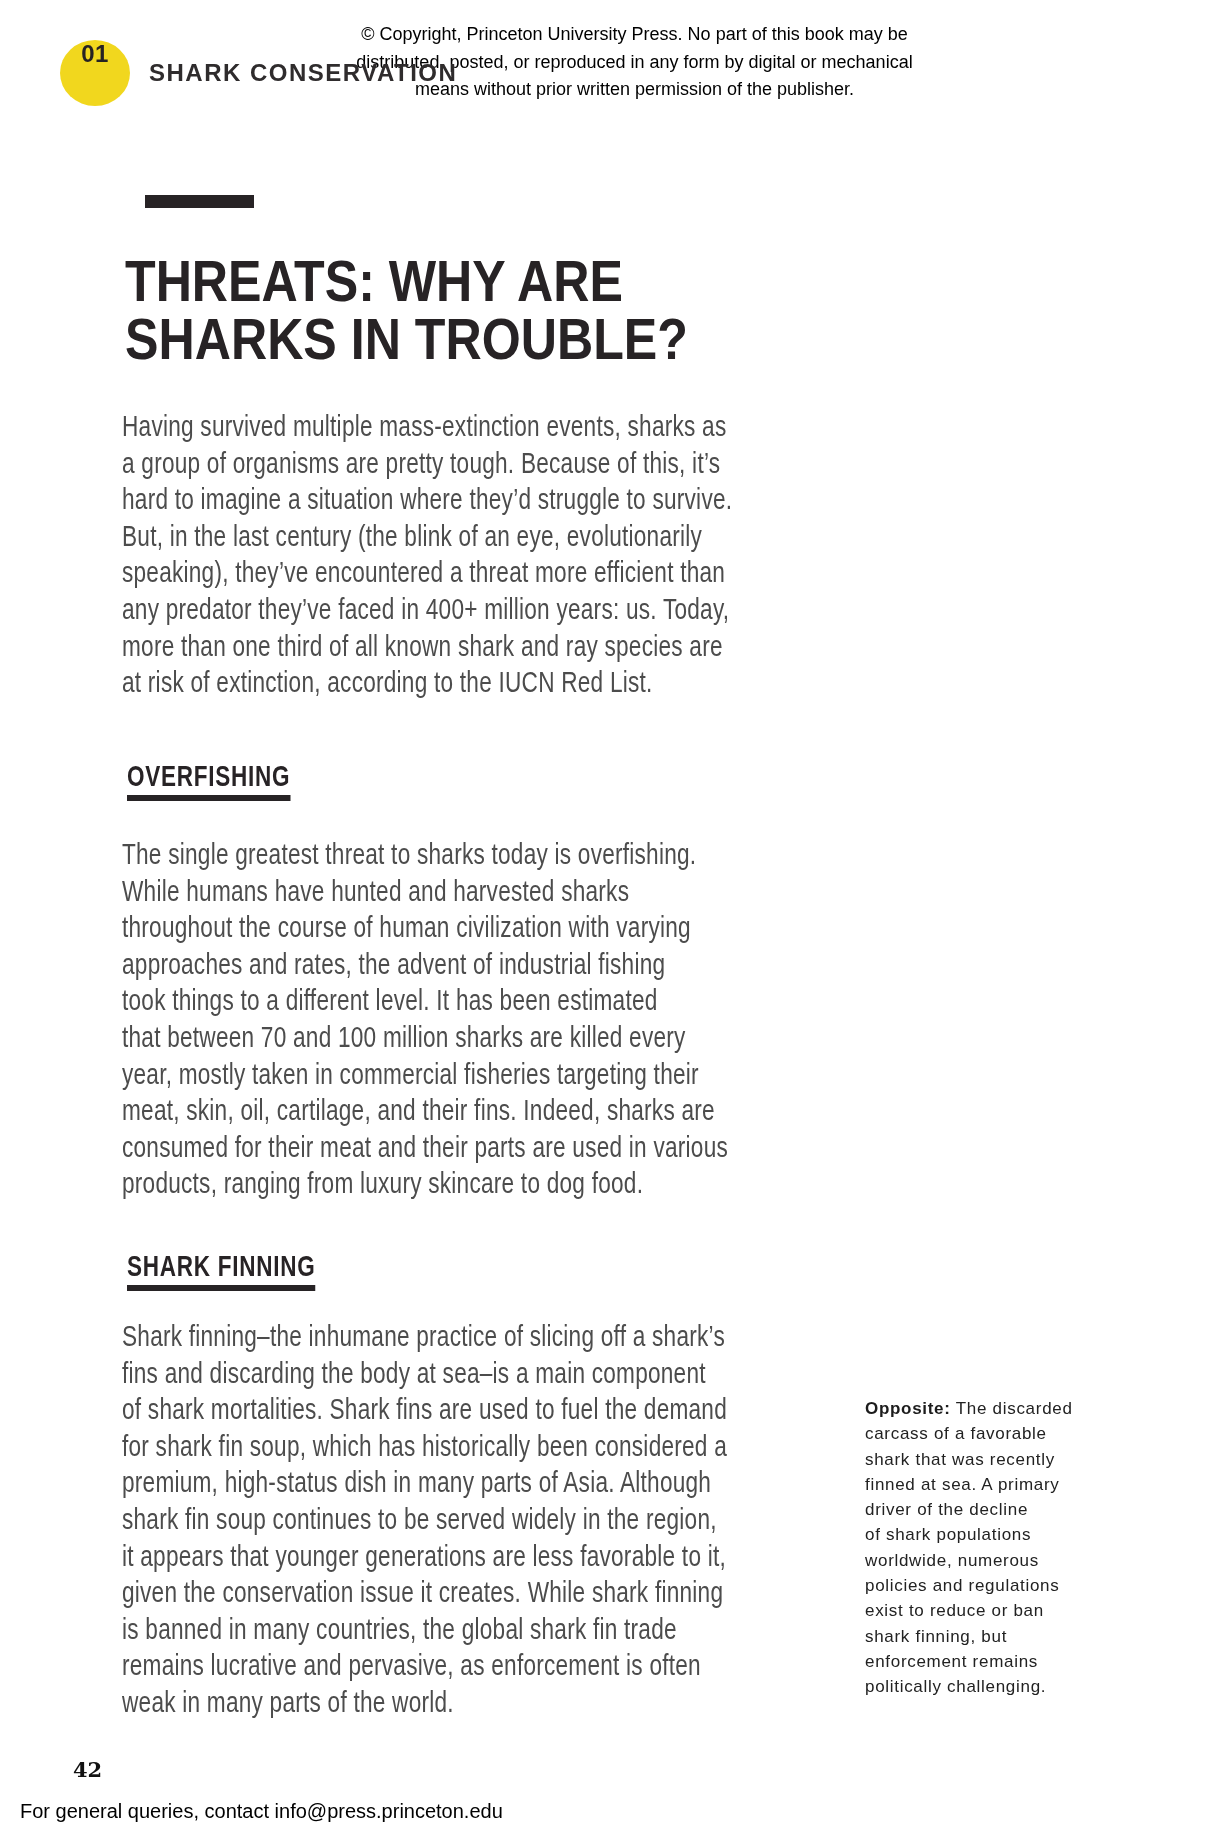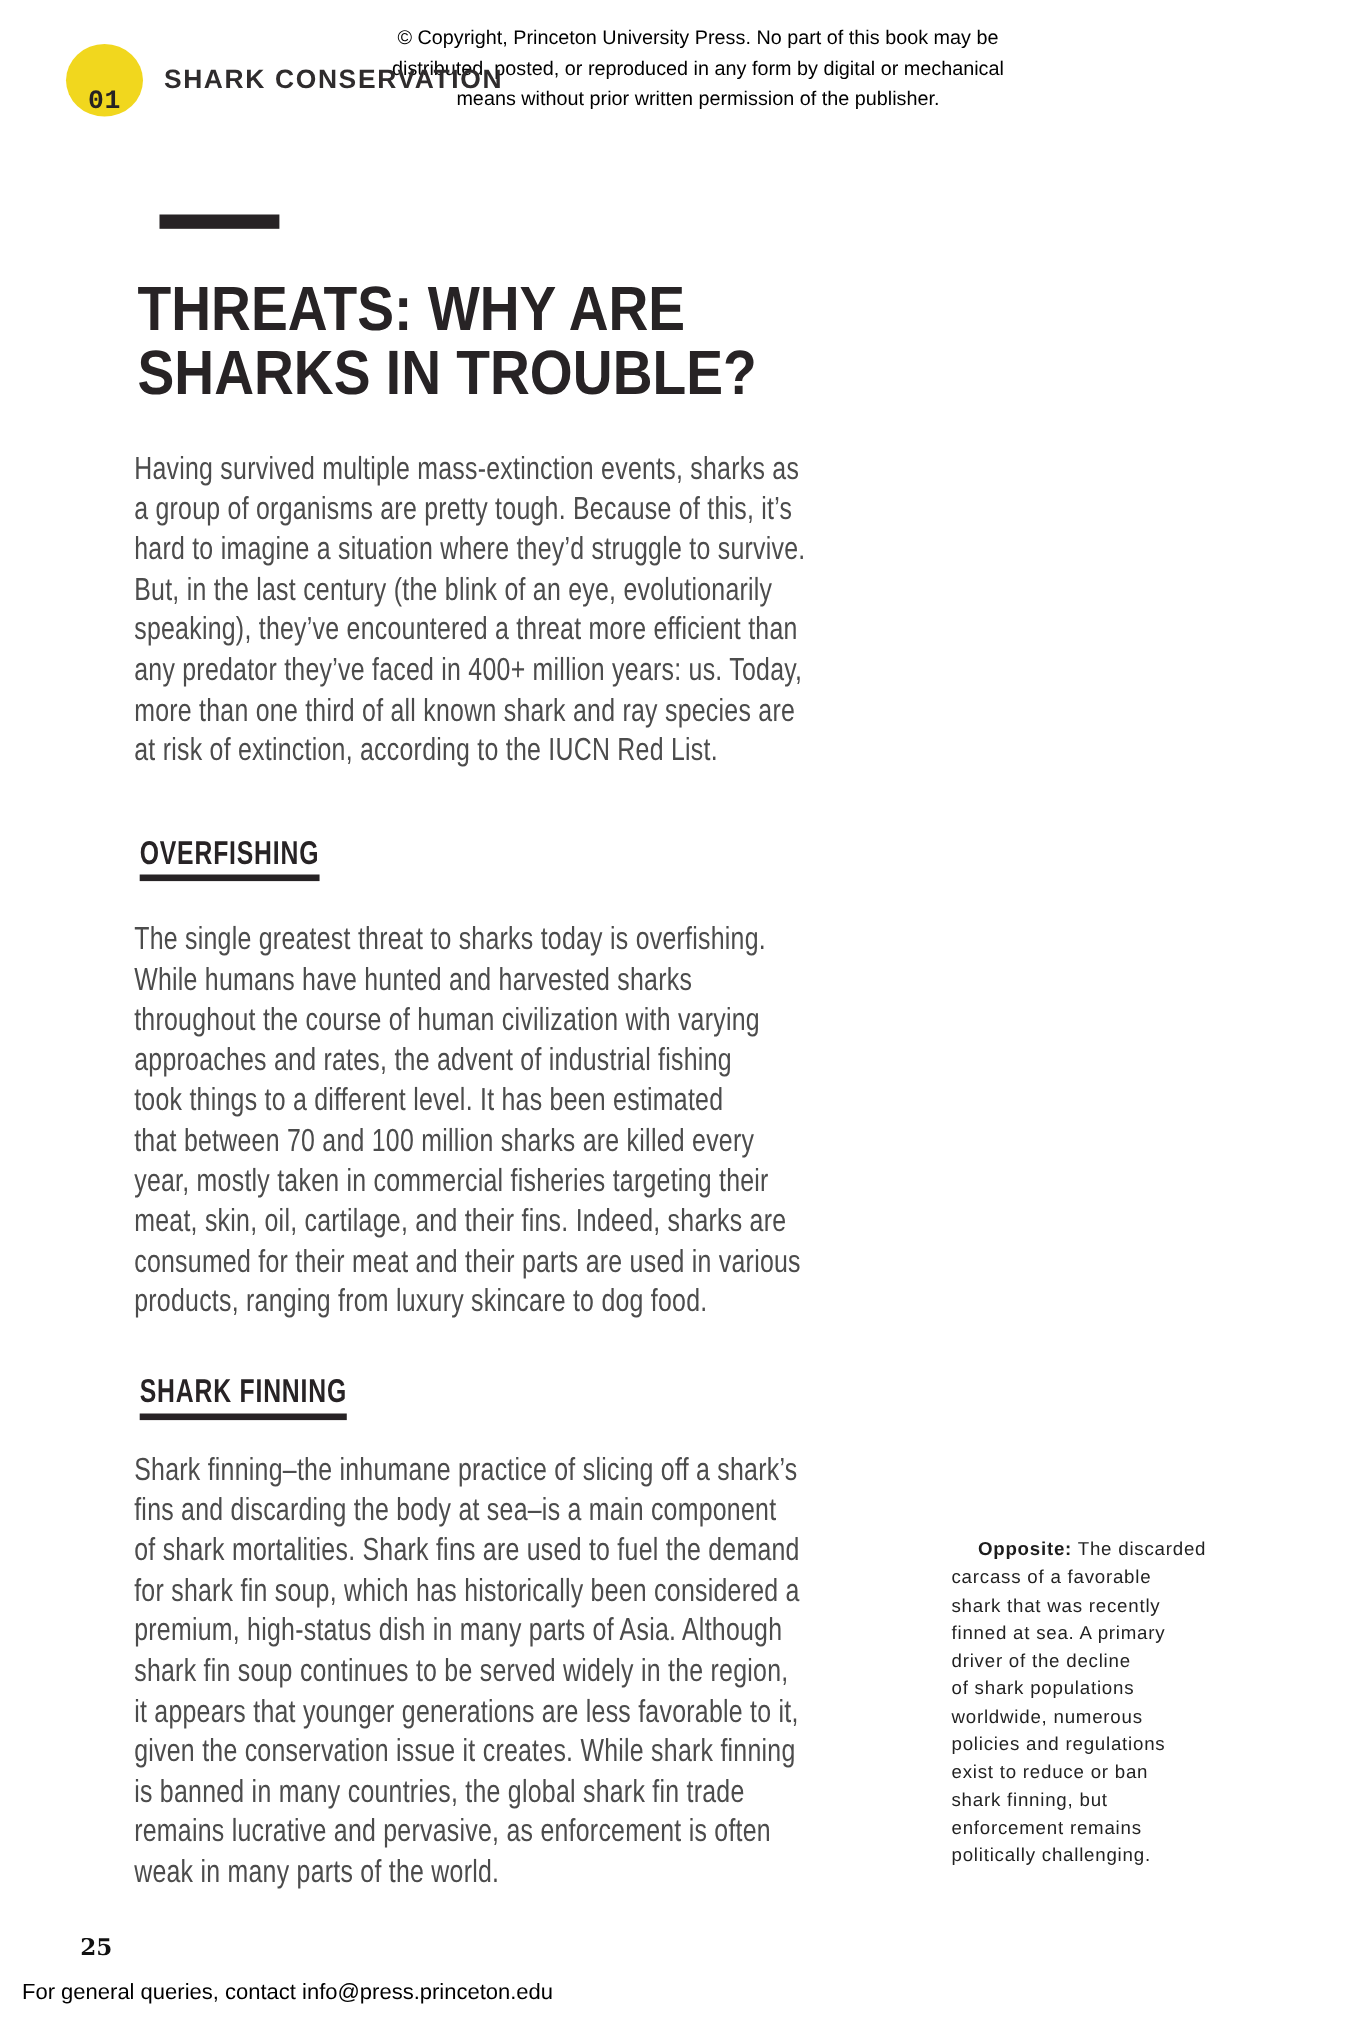--- a/index.html
+++ b/index.html
@@ -11,22 +11,22 @@
 
   
   #copyright{
     left:0;top:21px;width:1229px;text-align:center;
     font-size:18px;line-height:27.5px;color:#000;white-space:pre-line;
   }
 
   
   #chapter-badge{
     left:40px;top:40px;width:70px;height:66px;border-radius:50%;
-    background:#F1D71E;display:flex;align-items:flex-end;justify-content:center;
-    font-weight:700;font-size:24px;color:#262223;letter-spacing:0.5px;font-family:Liberation Mono, monospace;
+    background:#F1D71E;display:flex;align-items:flex-start;justify-content:center;
+    font-weight:700;font-size:24px;color:#262223;letter-spacing:0.5px;
   }
   #chapter-title{
     left:129px;top:59px;font-size:24px;font-weight:700;
     letter-spacing:1.5px;color:#2f2c2d;text-align:center;
   }
 
   
   #title-rule{left:125px;top:195px;width:109px;height:13px;background:#272325;}
 
   
@@ -54,21 +54,21 @@
     transform-origin:0 0;margin:0;
   }
   #heading-overfishing{left:127px;top:761px;}
   #heading-shark-finning{left:127px;top:1251px;}
 
   
   #sidenote{
     left:865px;top:1396px;width:330px;font-size:17px;line-height:25.3px;
     letter-spacing:0.7px;color:#222;white-space:pre-line;margin:0;
   }
-  #sidenote .sidenote-label{font-weight:700;color:#1c1c1c;margin-left:24px;}
+  #sidenote .sidenote-label{font-weight:700;color:#1c1c1c;}
 
   
   #page-number{
     left:53px;top:1757px;font-family:"DejaVu Serif",serif;
     font-weight:700;font-size:21px;color:#111;
   }
   #footer{left:0;top:1800px;width:1229px;text-align:left;font-size:20px;color:#000;}
 </style>
 </head>
 <body>
@@ -130,15 +130,15 @@
 finned at sea. A primary
 driver of the decline
 of shark populations
 worldwide, numerous
 policies and regulations
 exist to reduce or ban
 shark finning, but
 enforcement remains
 politically challenging.</span></p>
 
-<div id="page-number" class="abs">25</div>
+<div id="page-number" class="abs">42</div>
 
 <div id="footer" class="abs">For general queries, contact info@press.princeton.edu</div>
 
 </body></html>

